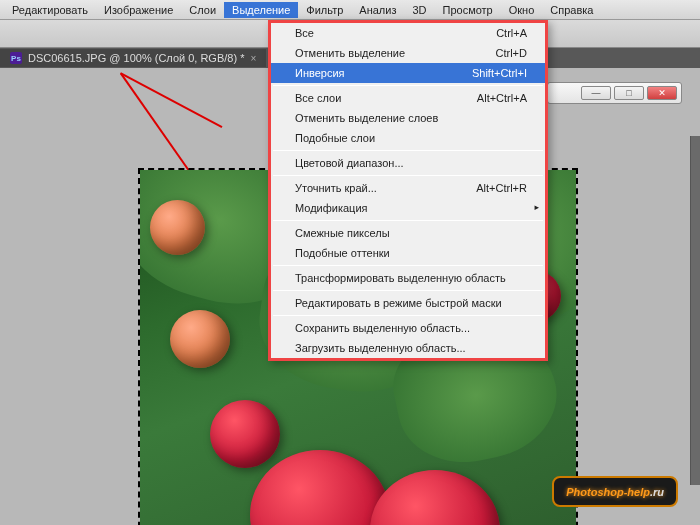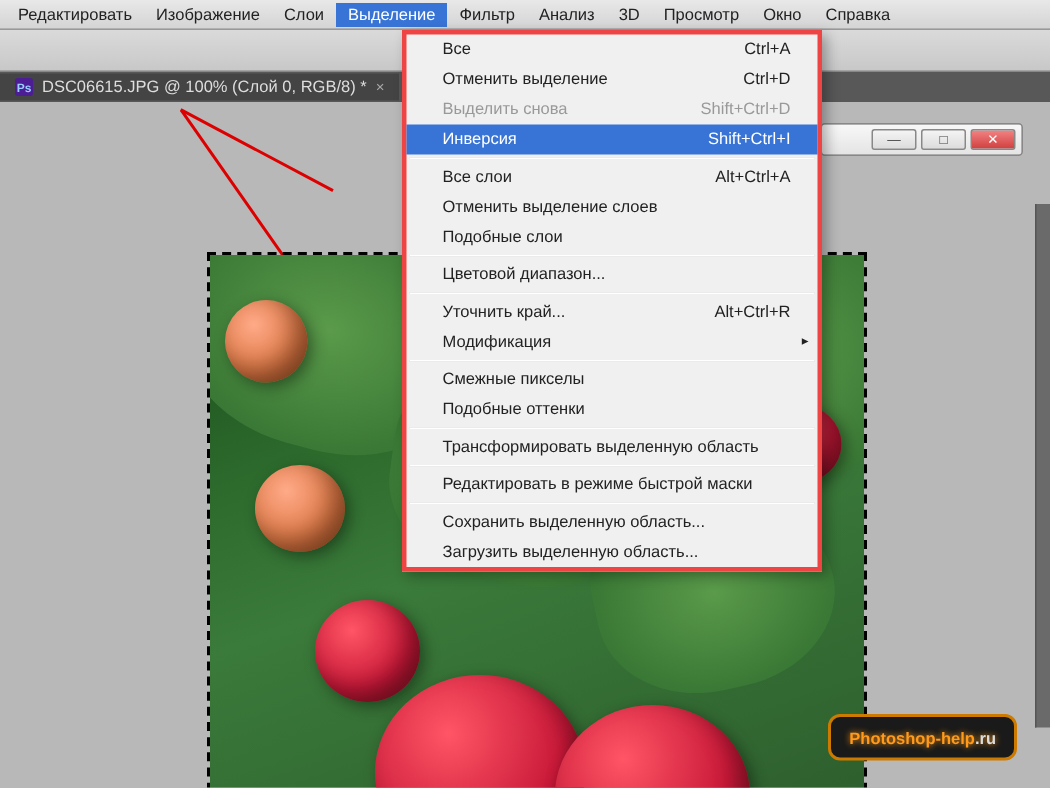--- a/index.html
+++ b/index.html
@@ -31,21 +31,21 @@
 .dd-item { display: flex; justify-content: space-between; padding: 4px 18px 4px 24px; color: #222; cursor: default; }
 .dd-item.highlight { background: #3874d6; color: #fff; }
 .dd-item.disabled { color: #999; }
 .dd-sep { height: 1px; background: #bbb; margin: 2px 2px; border-bottom: 1px solid #fff; }
 .dd-sub { position: relative; }
 .dd-sub::after { content: '▸'; position: absolute; right: 6px; font-size: 9px; }
 .panel-window { position: absolute; right: 18px; top: 82px; width: 135px; height: 22px; background: linear-gradient(#f8f8f8,#e4e4e4); border: 1px solid #888; border-radius: 3px; display: flex; justify-content: flex-end; align-items: center; gap: 3px; padding: 0 4px; }
 .win-btn { width: 30px; height: 14px; border: 1px solid #888; border-radius: 2px; background: linear-gradient(#f4f4f4,#dcdcdc); font-size: 9px; display: flex; align-items: center; justify-content: center; color: #444; }
 .win-btn.close { background: linear-gradient(#f28282,#d14040); color: #fff; }
 .side-strip { position: absolute; right: 0; top: 136px; width: 10px; bottom: 40px; background: #6a6a6a; border-left: 1px solid #555; }
-.logo-badge { position: absolute; right: 22px; bottom: 18px; background: #1a1a1a; border: 2px solid #cc7a00; border-radius: 8px; padding: 6px 12px; color: #ff9a1a; font-weight: bold; font-size: 13px; text-shadow: 0 0 4px #ff9a1a; }
+.logo-badge { position: absolute; right: 22px; bottom: 18px; background: #1a1a1a; border: 2px solid #cc7a00; border-radius: 8px; padding: 6px 12px; color: #ff9a1a; font-weight: bold; font-size: 13px; font-style: italic; text-shadow: 0 0 4px #ff9a1a; }
 .logo-badge .suffix { color: #ddd; }
 </style>
 </head>
 <body>
 
 <div class="menubar">
   <div class="menubar-item">Редактировать</div>
   <div class="menubar-item">Изображение</div>
   <div class="menubar-item">Слои</div>
   <div class="menubar-item active">Выделение</div>
@@ -154,24 +154,20 @@
 
 <div class="dropdown">
   <div class="dd-item">
       <span>Все</span>
       <span>Ctrl+A</span>
     </div>
   <div class="dd-item">
       <span>Отменить выделение</span>
       <span>Ctrl+D</span>
     </div>
-  <div class="dd-item disabled">
-      <span>Выделить снова</span>
-      <span>Shift+Ctrl+D</span>
-    </div>
   <div class="dd-item highlight">
       <span>Инверсия</span>
       <span>Shift+Ctrl+I</span>
     </div>
   <div class="dd-sep"></div>
   <div class="dd-item">
       <span>Все слои</span>
       <span>Alt+Ctrl+A</span>
     </div>
   <div class="dd-item">

